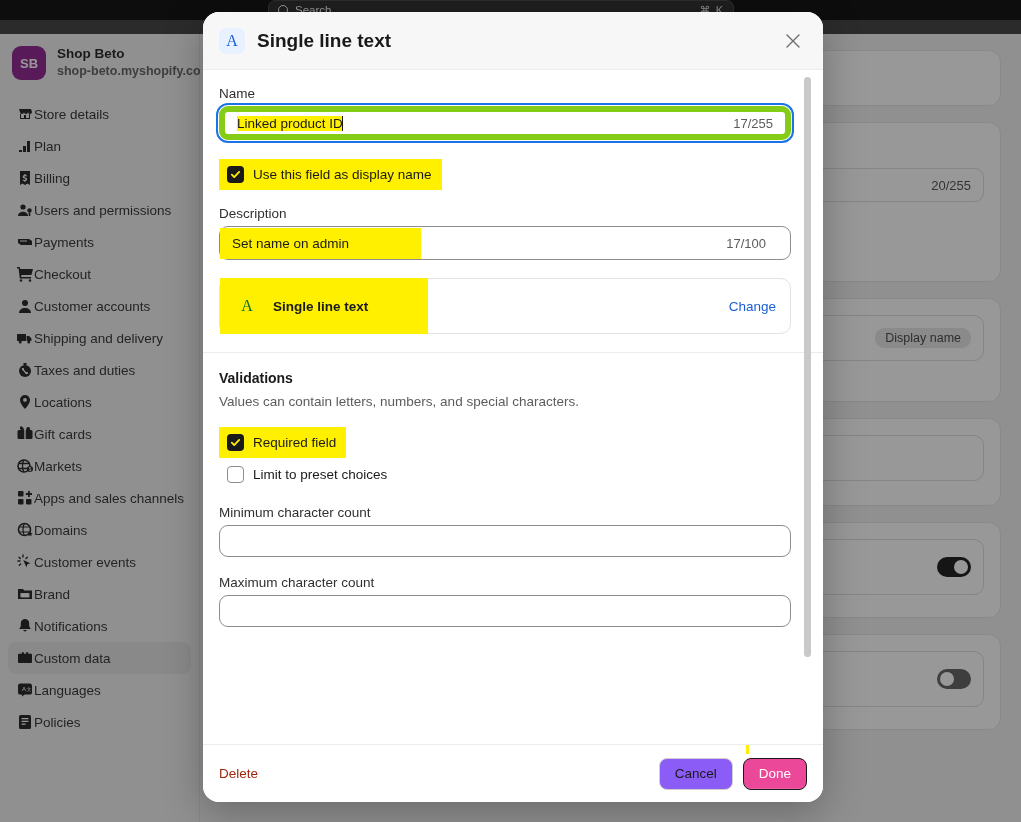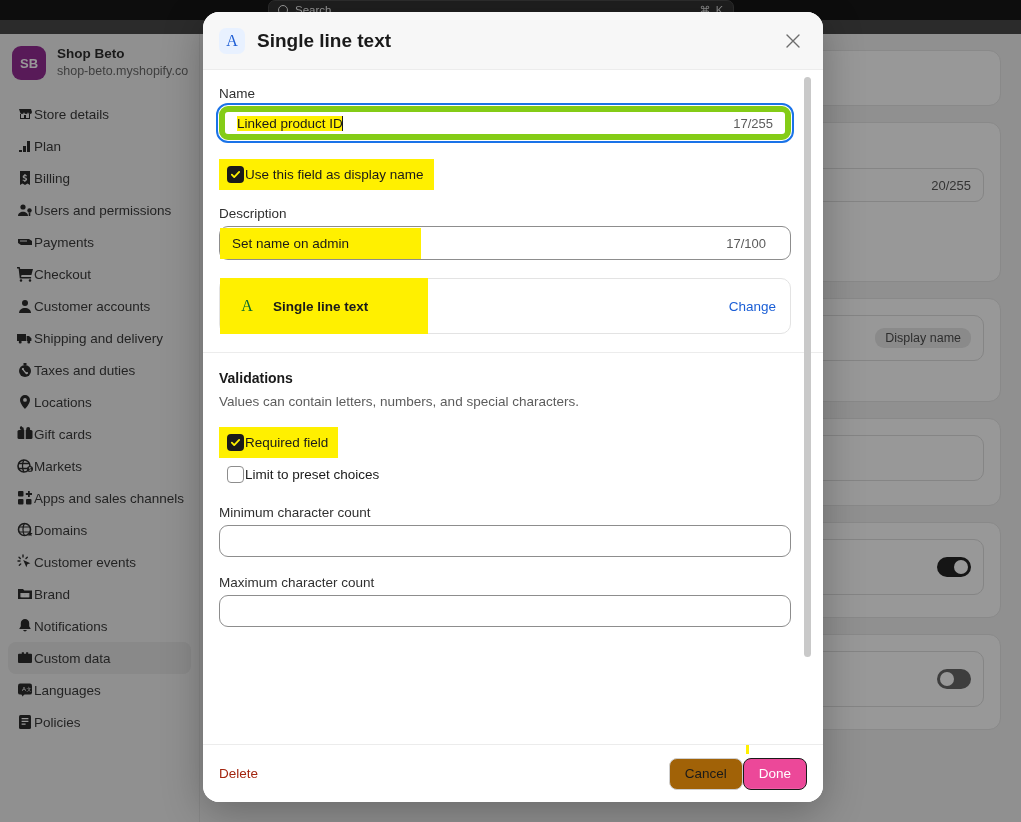--- a/index.html
+++ b/index.html
@@ -37,21 +37,21 @@
   .shopcard {
     display: flex; align-items: center; gap: 11px;
     padding: 10px 12px 12px 12px; height: 60px;
   }
   .shopavatar {
     width: 34px; height: 34px; border-radius: 9px; background: #8b1a8b;
     color: #fff; font-size: 13px; font-weight: 700;
     display: flex; align-items: center; justify-content: center; flex: 0 0 auto;
   }
   .shopname { font-size: 13.5px; font-weight: 700; color: #1a1a1a; line-height: 1.25; }
-  .shopurl { font-size: 12.5px; color: #5c5c5c; line-height: 1.3; white-space: nowrap; }
+  .shopurl { font-size: 12.5px; color: #5c5c5c; line-height: 1.3; white-space: nowrap; font-weight: bold; }
   .navlist { padding: 4px 8px; }
   .navitem {
     display: flex; align-items: center; 
     height: 32px; padding: 0 8px; border-radius: 8px;
     font-size: 13.5px; color: #2b2b2b; white-space: nowrap;
   }
   .navitem.active { background: #e3e3e3; }
   .nicon { width: 18px; height: 18px; flex: 0 0 auto; display:flex; align-items:center; justify-content:center; }
   .nicon svg { display: block; }
 
@@ -116,21 +116,21 @@
   .input.focused {
     border: 6px solid #84cc16; outline: 2px solid #1a73e8; outline-offset: 1px;
   }
   .hl { background: #fff000; }
 
   .keyline { font-size: 12.5px; color: #6d6d6d; margin-top: 7px; display: flex; align-items: baseline; gap: 6px; }
   .keyline .kprefix { color: #6d6d6d; }
   .keyline .kname { color: #1a1a1a; font-weight: 600; }
   .keyline .kedit { color: #1a5ed6; margin-left: 4px; }
 
-  .checkrow { display: flex; align-items: center; gap: 1px; font-size: 13.5px; color: #1a1a1a; }
+  .checkrow { display: flex; align-items: center; gap: 9px; font-size: 13.5px; color: #1a1a1a; }
   .cbox { width: 17px; height: 17px; border-radius: 4px; flex: 0 0 auto; }
   .cbox.checked { background: #1a1a1a; display: flex; align-items: center; justify-content: center; }
   .cbox.checked svg { display: block; }
   .cbox.unchecked { border: 1.5px solid #8d8d8d; background: #fff; }
 
   .typecard {
     border: 1px solid #e3e3e3; border-radius: 10px; height: 56px;
     display: flex; align-items: center; padding: 0 14px; gap: 13px;
   }
   .typecard .tc-ic {
@@ -150,29 +150,29 @@
   }
   .seg.sel { background: #fff000; color: #1a1a1a; font-weight: 700; border: 1px solid #b5ab00; }
 
   .divider { height: 1px; background: #ececec; margin: 0 -16px; }
 
   .sec-title { font-size: 14px; font-weight: 700; color: #1a1a1a; }
   .sec-desc { font-size: 13.5px; color: #5c5c5c; }
 
   .m-foot {
     flex: 0 0 auto; height: 58px; border-top: 1px solid #ececec;
-    background: #fff; display: flex; align-items: center; padding: 0 16px; 
+    background: #fff; display: flex; align-items: center; padding: 0 16px; gap: 10px;
     position: relative;
   }
   .btn-delete { color: #a3250f; font-size: 13.5px; }
   .btn {
     height: 32px; padding: 0 15px; border-radius: 8px; font-size: 13.5px;
     display: flex; align-items: center; justify-content: center;
   }
-  .btn-cancel { background: #a16207; border: 1px solid #cfcfcf; color: #1a1a1a; }
+  .btn-cancel { background: #8b5cf6; border: 1px solid #cfcfcf; color: #1a1a1a; }
   .btn-done { background: #ec4899; color: #fff; border: 1px solid #1a1a1a;
     box-shadow: inset 0 -1px 0 rgba(255,255,255,0.12); }
   .tickmark { position: absolute; left: 543px; top: 0px; width: 3px; height: 9px; background: #fff000; }
 </style>
 </head>
 <body>
 
 <div id="root">
 
   <div class="app-bg">

